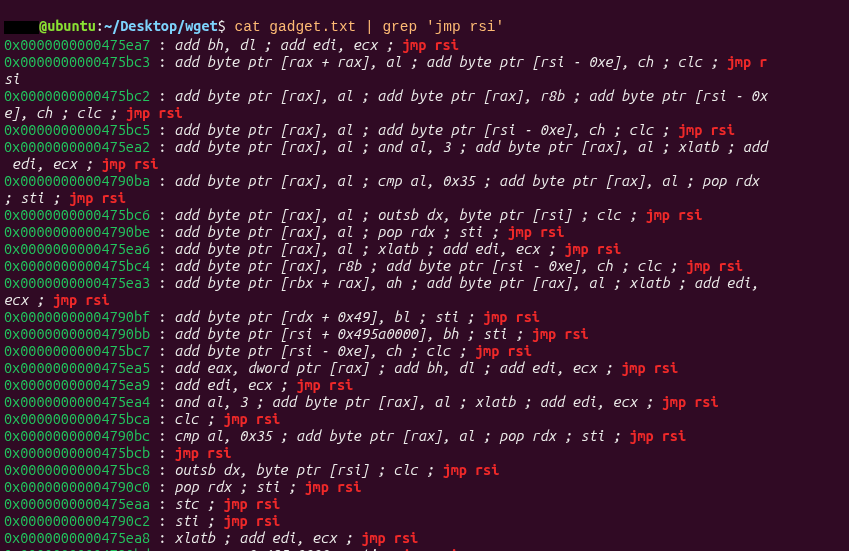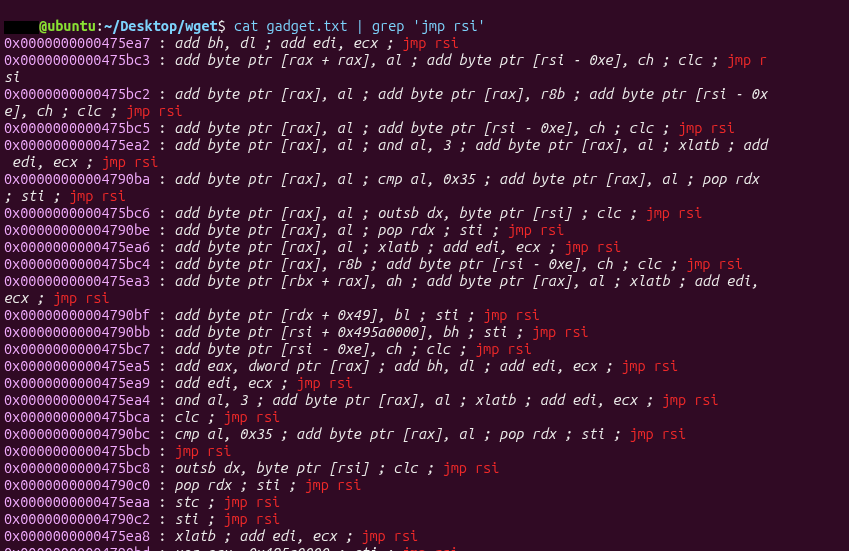--- a/index.html
+++ b/index.html
@@ -14,25 +14,25 @@
     overflow: hidden;
   }
   .terminal {
     padding: 0px 4px;
     white-space: pre-wrap;
     word-break: break-all;
   }
   .prompt-user { color: #8ae234; font-weight: bold; }
   .prompt-path { color: #7dd3fc; font-weight: bold; }
   .prompt-dollar { color: #eeeeec; }
-  .cmd { color: #7dd3fc; }
-  .addr { color: #f0abfc; }
+  .cmd { color: #fdba74; font-family: Liberation Mono, monospace; }
+  .addr { color: #22c55e; }
   .sep { color: #eeeeec; }
   .instr { color: #eeeeec; font-style: italic; }
-  .hl { color: #ef2929; font-weight: normal; }
+  .hl { color: #ef2929; font-weight: bold; }
   .line { display: block; }
   .user-box { display:inline-block; background:#000; color:#000; width:35px; height:13px; vertical-align:middle;}
 </style>
 </head>
 <body>
 
 <div class="terminal">
 <span class="line"><span class="user-box"></span><span class="prompt-user">@</span><span class="prompt-user">ubuntu</span><span class="prompt-dollar">:</span><span class="prompt-path">~/Desktop/wget</span><span class="prompt-dollar">$</span><span class="cmd"> cat gadget.txt | grep 'jmp rsi'</span></span><div id="output"><span class="line"><span class="addr">0x0000000000475ea7</span><span class="sep"> : </span><span class="instr">add bh, dl ; add edi, ecx ; </span><span class="hl">jmp rsi</span></span><span class="line"><span class="addr">0x0000000000475bc3</span><span class="sep"> : </span><span class="instr">add byte ptr [rax + rax], al ; add byte ptr [rsi - 0xe], ch ; clc ; </span><span class="hl">jmp r</span></span><span class="line"><span class="instr">si</span></span><span class="line"><span class="addr">0x0000000000475bc2</span><span class="sep"> : </span><span class="instr">add byte ptr [rax], al ; add byte ptr [rax], r8b ; add byte ptr [rsi - 0x</span></span><span class="line"><span class="instr">e], ch ; clc ; </span><span class="hl">jmp rsi</span></span><span class="line"><span class="addr">0x0000000000475bc5</span><span class="sep"> : </span><span class="instr">add byte ptr [rax], al ; add byte ptr [rsi - 0xe], ch ; clc ; </span><span class="hl">jmp rsi</span></span><span class="line"><span class="addr">0x0000000000475ea2</span><span class="sep"> : </span><span class="instr">add byte ptr [rax], al ; and al, 3 ; add byte ptr [rax], al ; xlatb ; add</span></span><span class="line"><span class="instr"> edi, ecx ; </span><span class="hl">jmp rsi</span></span><span class="line"><span class="addr">0x00000000004790ba</span><span class="sep"> : </span><span class="instr">add byte ptr [rax], al ; cmp al, 0x35 ; add byte ptr [rax], al ; pop rdx </span></span><span class="line"><span class="instr">; sti ; </span><span class="hl">jmp rsi</span></span><span class="line"><span class="addr">0x0000000000475bc6</span><span class="sep"> : </span><span class="instr">add byte ptr [rax], al ; outsb dx, byte ptr [rsi] ; clc ; </span><span class="hl">jmp rsi</span></span><span class="line"><span class="addr">0x00000000004790be</span><span class="sep"> : </span><span class="instr">add byte ptr [rax], al ; pop rdx ; sti ; </span><span class="hl">jmp rsi</span></span><span class="line"><span class="addr">0x0000000000475ea6</span><span class="sep"> : </span><span class="instr">add byte ptr [rax], al ; xlatb ; add edi, ecx ; </span><span class="hl">jmp rsi</span></span><span class="line"><span class="addr">0x0000000000475bc4</span><span class="sep"> : </span><span class="instr">add byte ptr [rax], r8b ; add byte ptr [rsi - 0xe], ch ; clc ; </span><span class="hl">jmp rsi</span></span><span class="line"><span class="addr">0x0000000000475ea3</span><span class="sep"> : </span><span class="instr">add byte ptr [rbx + rax], ah ; add byte ptr [rax], al ; xlatb ; add edi, </span></span><span class="line"><span class="instr">ecx ; </span><span class="hl">jmp rsi</span></span><span class="line"><span class="addr">0x00000000004790bf</span><span class="sep"> : </span><span class="instr">add byte ptr [rdx + 0x49], bl ; sti ; </span><span class="hl">jmp rsi</span></span><span class="line"><span class="addr">0x00000000004790bb</span><span class="sep"> : </span><span class="instr">add byte ptr [rsi + 0x495a0000], bh ; sti ; </span><span class="hl">jmp rsi</span></span><span class="line"><span class="addr">0x0000000000475bc7</span><span class="sep"> : </span><span class="instr">add byte ptr [rsi - 0xe], ch ; clc ; </span><span class="hl">jmp rsi</span></span><span class="line"><span class="addr">0x0000000000475ea5</span><span class="sep"> : </span><span class="instr">add eax, dword ptr [rax] ; add bh, dl ; add edi, ecx ; </span><span class="hl">jmp rsi</span></span><span class="line"><span class="addr">0x0000000000475ea9</span><span class="sep"> : </span><span class="instr">add edi, ecx ; </span><span class="hl">jmp rsi</span></span><span class="line"><span class="addr">0x0000000000475ea4</span><span class="sep"> : </span><span class="instr">and al, 3 ; add byte ptr [rax], al ; xlatb ; add edi, ecx ; </span><span class="hl">jmp rsi</span></span><span class="line"><span class="addr">0x0000000000475bca</span><span class="sep"> : </span><span class="instr">clc ; </span><span class="hl">jmp rsi</span></span><span class="line"><span class="addr">0x00000000004790bc</span><span class="sep"> : </span><span class="instr">cmp al, 0x35 ; add byte ptr [rax], al ; pop rdx ; sti ; </span><span class="hl">jmp rsi</span></span><span class="line"><span class="addr">0x0000000000475bcb</span><span class="sep"> : </span><span class="instr"></span><span class="hl">jmp rsi</span></span><span class="line"><span class="addr">0x0000000000475bc8</span><span class="sep"> : </span><span class="instr">outsb dx, byte ptr [rsi] ; clc ; </span><span class="hl">jmp rsi</span></span><span class="line"><span class="addr">0x00000000004790c0</span><span class="sep"> : </span><span class="instr">pop rdx ; sti ; </span><span class="hl">jmp rsi</span></span><span class="line"><span class="addr">0x0000000000475eaa</span><span class="sep"> : </span><span class="instr">stc ; </span><span class="hl">jmp rsi</span></span><span class="line"><span class="addr">0x00000000004790c2</span><span class="sep"> : </span><span class="instr">sti ; </span><span class="hl">jmp rsi</span></span><span class="line"><span class="addr">0x0000000000475ea8</span><span class="sep"> : </span><span class="instr">xlatb ; add edi, ecx ; </span><span class="hl">jmp rsi</span></span><span class="line"><span class="addr">0x00000000004790bd</span><span class="sep"> : </span><span class="instr">xor eax, 0x495a0000 ; sti ; </span><span class="hl">jmp rsi</span></span></div>
 </div>
 

